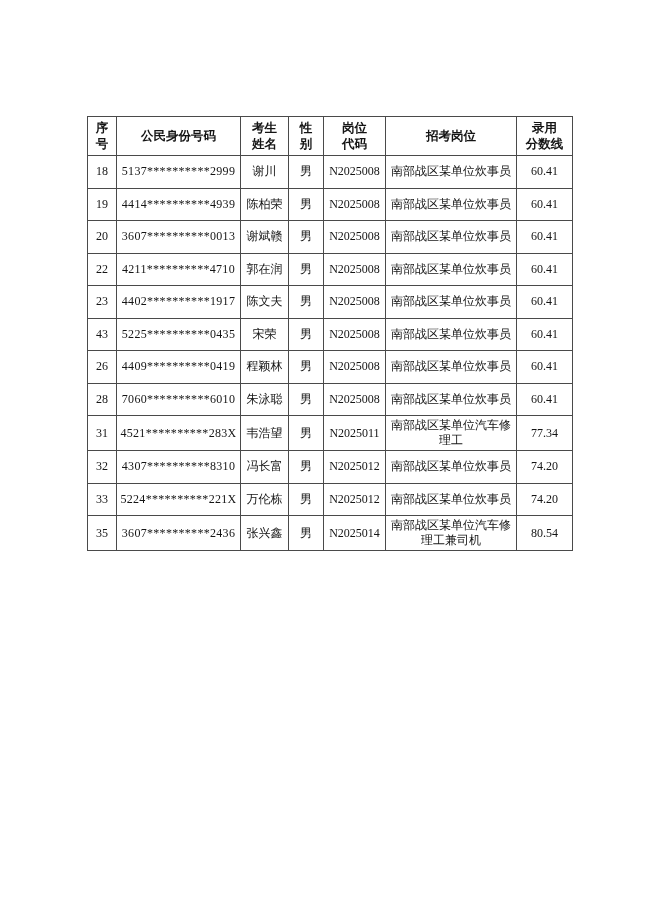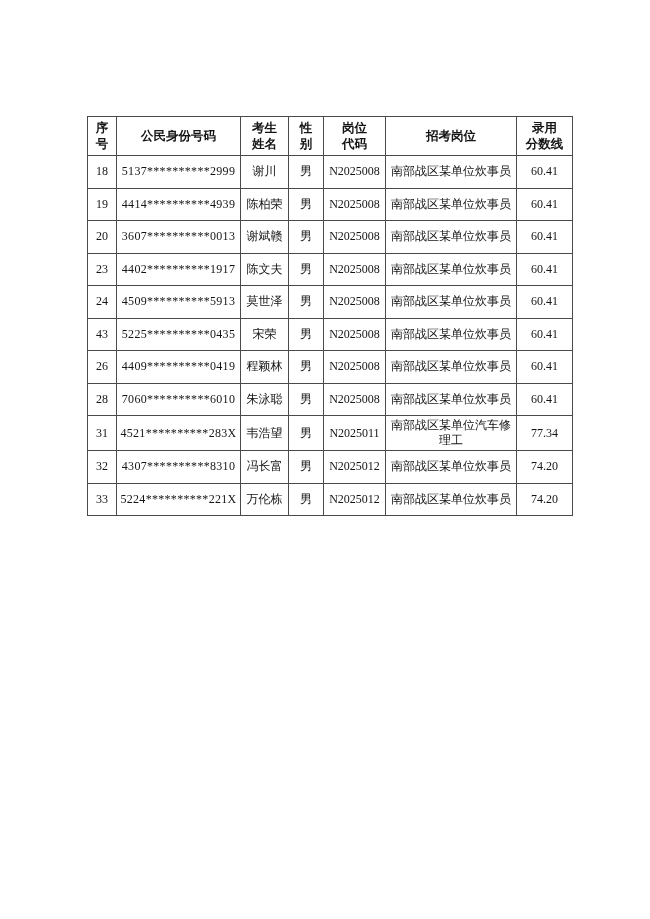--- a/index.html
+++ b/index.html
@@ -120,38 +120,38 @@
         <tr>
         <td class="c-no">20</td>
         <td class="c-id">3607**********0013</td>
         <td class="c-name">谢斌赣</td>
         <td class="c-gender">男</td>
         <td class="c-code">N2025008</td>
         <td class="c-position">南部战区某单位炊事员</td>
         <td class="c-score">60.41</td>
       </tr>
         <tr>
+        <td class="c-no">22</td>
+        <td class="c-id">4211**********4710</td>
+        <td class="c-name">郭在润</td>
+        <td class="c-gender">男</td>
+        <td class="c-code">N2025008</td>
+        <td class="c-position">南部战区某单位炊事员</td>
+        <td class="c-score">60.41</td>
+      </tr>
+        <tr>
         <td class="c-no">23</td>
         <td class="c-id">4402**********1917</td>
         <td class="c-name">陈文夫</td>
         <td class="c-gender">男</td>
         <td class="c-code">N2025008</td>
         <td class="c-position">南部战区某单位炊事员</td>
         <td class="c-score">60.41</td>
       </tr>
         <tr>
-        <td class="c-no">24</td>
-        <td class="c-id">4509**********5913</td>
-        <td class="c-name">莫世泽</td>
-        <td class="c-gender">男</td>
-        <td class="c-code">N2025008</td>
-        <td class="c-position">南部战区某单位炊事员</td>
-        <td class="c-score">60.41</td>
-      </tr>
-        <tr>
         <td class="c-no">43</td>
         <td class="c-id">5225**********0435</td>
         <td class="c-name">宋荣</td>
         <td class="c-gender">男</td>
         <td class="c-code">N2025008</td>
         <td class="c-position">南部战区某单位炊事员</td>
         <td class="c-score">60.41</td>
       </tr>
         <tr>
         <td class="c-no">26</td>
@@ -190,16 +190,25 @@
         <td class="c-score">74.20</td>
       </tr>
         <tr>
         <td class="c-no">33</td>
         <td class="c-id">5224**********221X</td>
         <td class="c-name">万伦栋</td>
         <td class="c-gender">男</td>
         <td class="c-code">N2025012</td>
         <td class="c-position">南部战区某单位炊事员</td>
         <td class="c-score">74.20</td>
+      </tr>
+        <tr>
+        <td class="c-no">35</td>
+        <td class="c-id">3607**********2436</td>
+        <td class="c-name">张兴鑫</td>
+        <td class="c-gender">男</td>
+        <td class="c-code">N2025014</td>
+        <td class="c-position">南部战区某单位汽车修理工兼司机</td>
+        <td class="c-score">80.54</td>
       </tr>
       </tbody>
   </table>
 </div>
 
 </body></html>

